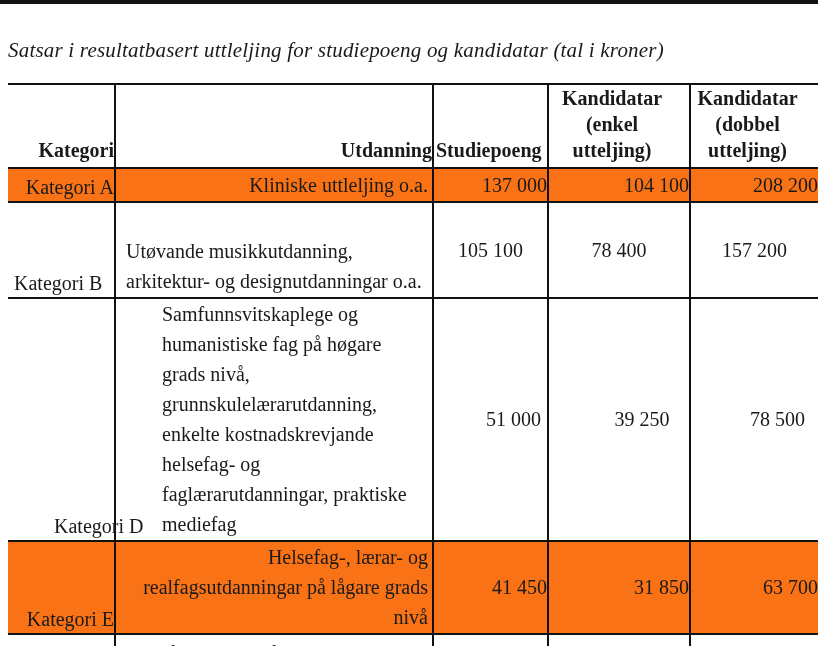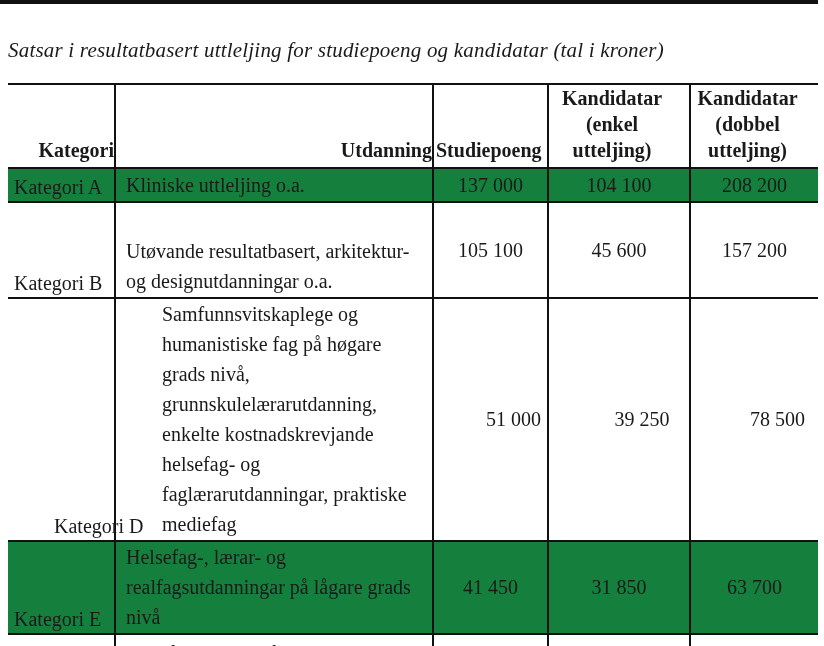--- a/index.html
+++ b/index.html
@@ -79,21 +79,21 @@
     text-align: center;
     white-space: nowrap;
   }
   tr.r-a td { height: 30px; }
   tr.r-b td { height: 92px; }
   tr.r-c td { height: 35px; }
   tr.r-d td { height: 173px; padding-left: 46px; }
   tr.r-e td { height: 85px; }
   tr.r-f td { height: 62px; }
   tbody tr:last-child td { border-bottom: 4px solid #111111; }
-  tr.highlight td { background: #15803d; }
+  tr.highlight td { background: #f97316; text-align: right; }
 </style>
 </head>
 <body>
 
 <div class="page">
   <div class="top-rule"></div>
   <div class="doc-title">Satsar i resultatbasert uttleljing for studiepoeng og kandidatar (tal i kroner)</div>
 
   <table class="rates">
     <colgroup>
@@ -115,23 +115,23 @@
     <tbody>
       <tr class="r-a highlight">
         <td class="cat">Kategori A</td>
         <td class="utd">Kliniske uttleljing o.a.</td>
         <td class="num">137 000</td>
         <td class="num">104 100</td>
         <td class="num">208 200</td>
       </tr>
       <tr class="r-b">
         <td class="cat">Kategori B</td>
-        <td class="utd">Utøvande resultatbasert, arkitektur- og designutdanningar o.a.</td>
+        <td class="utd">Utøvande musikkutdanning, arkitektur- og designutdanningar o.a.</td>
         <td class="num">105 100</td>
-        <td class="num">45 600</td>
+        <td class="num">78 400</td>
         <td class="num">157 200</td>
       </tr>
       <tr class="r-d">
         <td class="cat">Kategori D</td>
         <td class="utd">Samfunnsvitskaplege og humanistiske fag på høgare grads nivå, grunnskulelærarutdanning, enkelte kostnadskrevjande helsefag- og faglærarutdanningar, praktiske mediefag</td>
         <td class="num">51 000</td>
         <td class="num">39 250</td>
         <td class="num">78 500</td>
       </tr>
       <tr class="r-e highlight">

